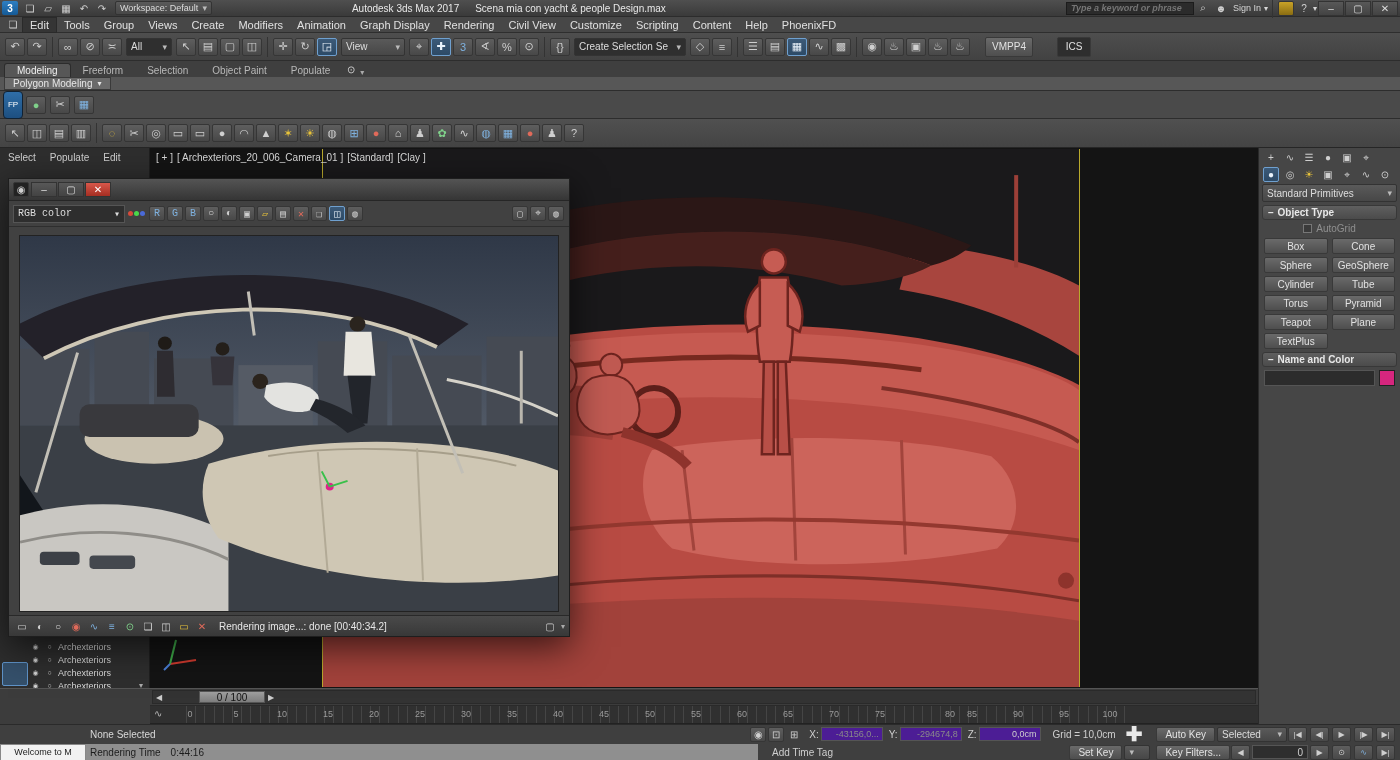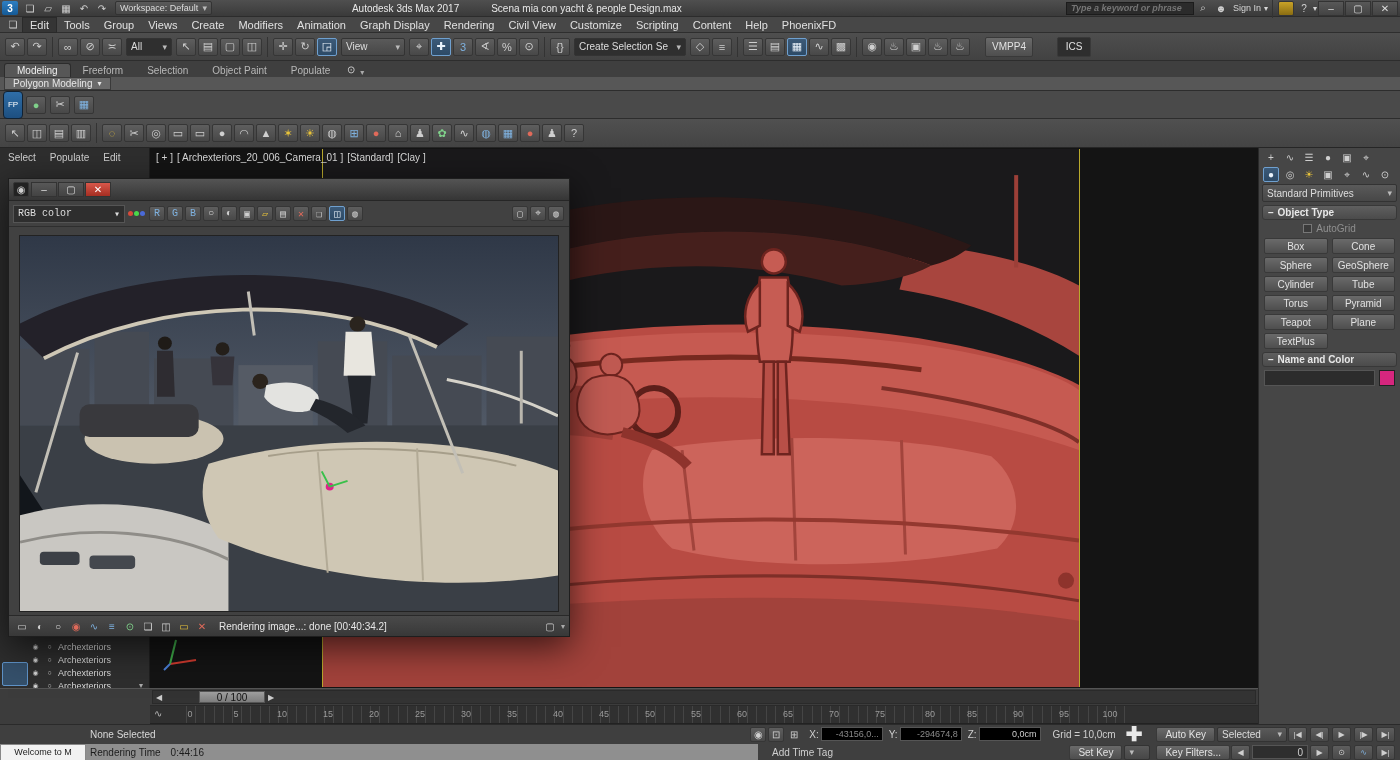--- a/index.html
+++ b/index.html
@@ -27,21 +27,21 @@
 
   .btn3d { background:linear-gradient(#6a6a6a,#4e4e4e); border:1px solid #393939; border-radius:2px;
            color:#e2e2e2; display:flex; align-items:center; justify-content:center; }
 
   
   .titlebar { height:17px; background:linear-gradient(#4f4f4f,#3a3a3a); border-bottom:1px solid #2c2c2c;
               display:flex; align-items:center; padding:0 2px; font-size:10px; }
   .logo { width:16px; height:14px; background:linear-gradient(#2e7fc2,#155a96); color:#fff; font-weight:bold;
           display:flex; align-items:center; justify-content:center; border-radius:2px; margin-right:3px; }
   .apptitle { margin-left:140px; color:#e8e8e8; }
-  .doctitle { margin-left:32px; color:#e8e8e8; }
+  .doctitle { margin-left:16px; color:#e8e8e8; }
   .search { margin-left:auto; width:128px; height:13px; background:#2b2b2b; border:1px solid #1c1c1c;
             color:#9a9a9a; font-style:italic; font-size:9px; padding:0 4px;font-weight:bold; }
   .winbtn { width:26px; height:15px; display:flex; align-items:center; justify-content:center;
             color:#ddd; font-size:10px; margin-left:1px; background:linear-gradient(#585858,#434343);
             border:1px solid #333; }
 
   
   .menubar { height:16px; background:#474747; border-bottom:1px solid #2e2e2e; display:flex;
              align-items:center; padding-left:4px; font-size:11px; }
   .menu { padding:0 7px; height:16px; display:flex; align-items:center; color:#e0e0e0; }
@@ -140,21 +140,21 @@
   .tick { position:absolute; top:3px; transform:translateX(-50%); font-size:9px; color:#9a9a9a; }
   .rulericon { position:absolute; left:4px; top:2px; font-size:10px; color:#bbb; }
   .belowleft { position:absolute; left:0; top:688px; width:150px; height:36px; background:#3c3c3c;
                border-top:1px solid #555; }
 
   
   .status { position:absolute; left:0; top:724px; width:1400px; height:36px; background:#3f3f3f;
             border-top:1px solid #2a2a2a; font-size:10px; }
   .srow { height:18px; display:flex; align-items:center; }
   .prompt { margin-left:90px; color:#d8d8d8; }
-  .coordfield { width:62px; height:14px; background:#000000; border:1px solid #555; color:#8a8a8a;
+  .coordfield { width:62px; height:14px; background:#4c1d95; border:1px solid #555; color:#8a8a8a;
                 display:flex; align-items:center; justify-content:flex-end; padding:0 3px; font-size:9px;text-align:center; }
   .coordfield.live { color:#cfcfcf; }
   .clabel { margin:0 2px 0 6px; color:#cfcfcf; }
   .akbtn { height:15px; padding:0 8px; font-size:10px; margin-left:6px; }
   .akdd { width:70px; height:15px; margin-left:2px; font-size:10px; }
   .welcome { width:86px; height:17px; background:#f2f2f2; color:#222; border:1px solid #888;
              display:flex; align-items:center; justify-content:center; font-size:9px; }
   .rtseg { width:672px; height:17px; background:#8f8f8f; color:#1c1c1c; display:flex; align-items:center;
            padding-left:4px; gap:10px; }
   .framefield { width:56px; height:14px; background:#2e2e2e; border:1px solid #555; color:#cfcfcf;
@@ -576,21 +576,21 @@
   <span class="tick" style="left:316px">30</span>
   <span class="tick" style="left:362px">35</span>
   <span class="tick" style="left:408px">40</span>
   <span class="tick" style="left:454px">45</span>
   <span class="tick" style="left:500px">50</span>
   <span class="tick" style="left:546px">55</span>
   <span class="tick" style="left:592px">60</span>
   <span class="tick" style="left:638px">65</span>
   <span class="tick" style="left:684px">70</span>
   <span class="tick" style="left:730px">75</span>
-  <span class="tick" style="left:780px">80</span>
+  <span class="tick" style="left:800px">80</span>
   <span class="tick" style="left:822px">85</span>
   <span class="tick" style="left:868px">90</span>
   <span class="tick" style="left:914px">95</span>
   <span class="tick" style="left:960px">100</span>
 </div>
 <div class="belowleft"></div>
 
 <div class="status">
   <div class="srow">
     <span class="prompt">None Selected</span>

